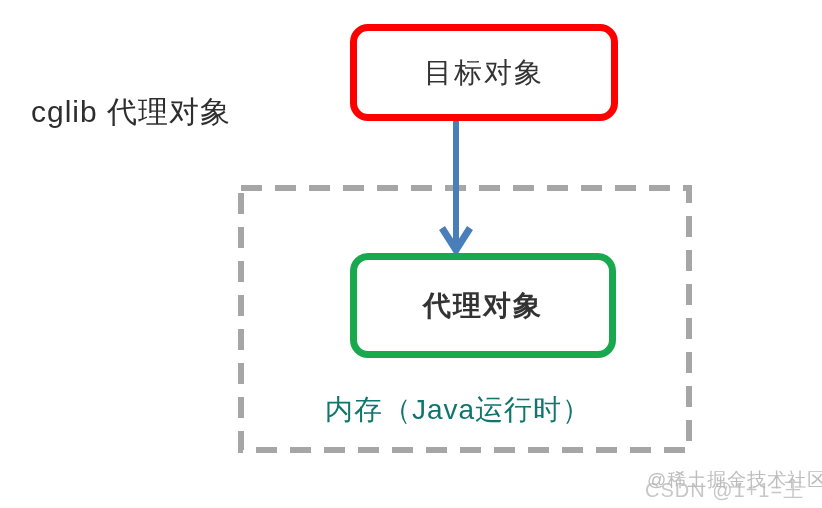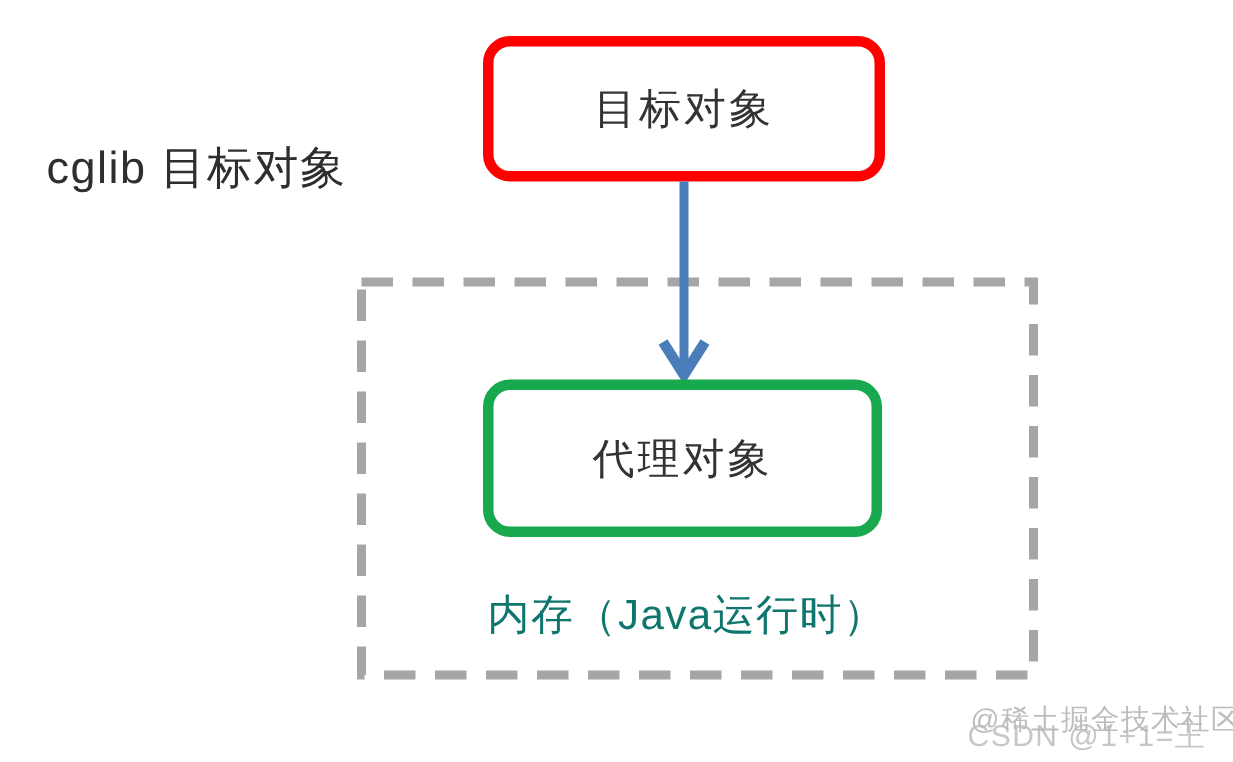--- a/index.html
+++ b/index.html
@@ -26,20 +26,21 @@
   }
   .node-box {
     position: absolute;
     box-sizing: border-box;
     border: 7px solid #1d4ed8;
     border-radius: 18px;
     background: #ffffff;
     display: flex;
     align-items: center;
     justify-content: center;
+    margin-left: 28px;
   }
   .target-box {
     left: 322px;
     top: 24px;
     width: 268px;
     height: 97px;
   }
   .proxy-box {
     left: 322px;
     top: 253px;
@@ -96,36 +97,36 @@
     font-size: 20px;
     color: rgba(185, 185, 185, 0.80);
     letter-spacing: 1px;
   }
 </style>
 </head>
 <body>
 
 <div class="canvas">
 
-  <div class="diagram-title">cglib 目标对象</div>
+  <div class="diagram-title">cglib 代理对象</div>
 
   <div class="node-box target-box" style="border-color: rgb(254, 0, 0);">
     <span class="node-label">目标对象</span>
   </div>
 
   <svg class="arrow-svg" width="40" height="140" viewBox="0 0 40 140">
     <line x1="20" y1="3" x2="20" y2="128" stroke-width="6" stroke="#4a7ebb"></line>
     <path d="M6 110 L20 132 L34 110" fill="none" stroke-width="7" stroke="#4a7ebb"></path>
   </svg>
 
   <svg class="dashed-svg" width="460" height="276" viewBox="0 0 460 276">
     <rect x="6" y="6" width="448" height="262" fill="none" stroke-width="6" stroke-dasharray="21 13" stroke="#a6a6a6"></rect>
   </svg>
 
-  <div class="node-box proxy-box" style="border-color: rgb(24, 169, 79);">
+  <div class="node-box proxy-box" style="border-color: rgb(24, 169, 79); font-weight: bold;">
     <span class="node-label">代理对象</span>
   </div>
 
   <div class="memory-label">内存（Java运行时）</div>
 
   <div class="watermark watermark-community">@稀土掘金技术社区</div>
 
   <div class="watermark watermark-csdn">CSDN @1+1=王</div>
 
 </div>

